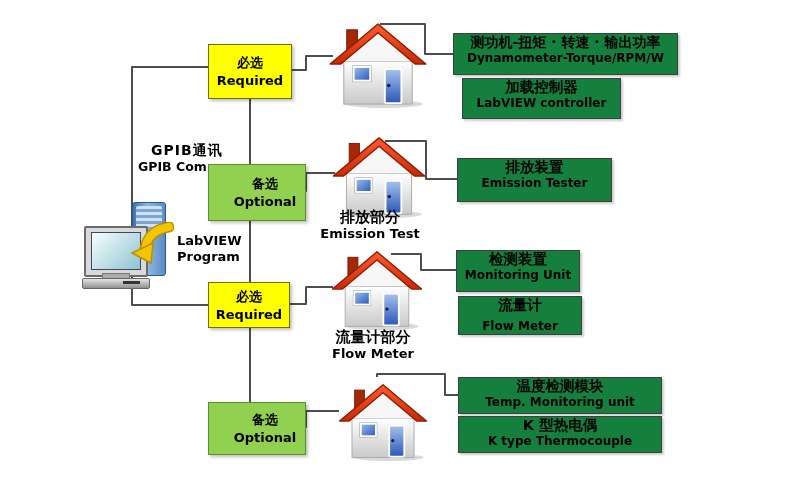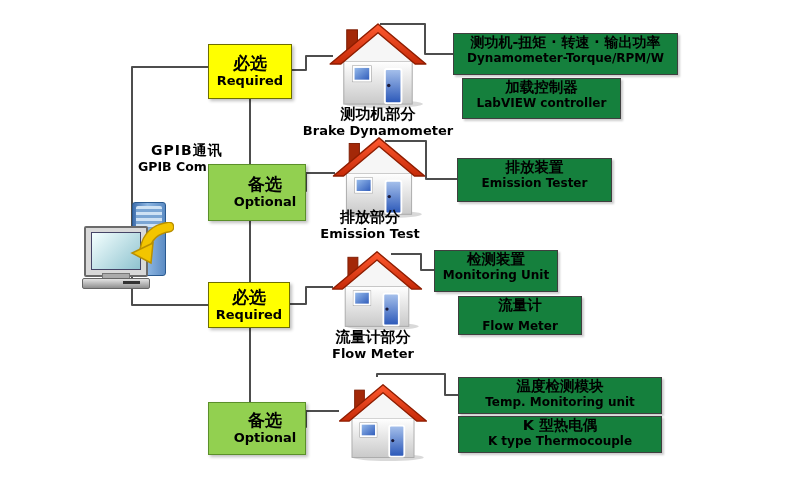--- a/index.html
+++ b/index.html
@@ -5,21 +5,21 @@
   html,body{margin:0;padding:0;background:#fff;}
   #canvas{
     position:relative;width:800px;height:500px;background:#ffffff;overflow:hidden;
     font-family:"DejaVu Sans","Liberation Sans",sans-serif;font-weight:bold;color:#000;
   }
   svg.wires{position:absolute;left:0;top:0;z-index:1;}
   .selector-box{
     position:absolute;z-index:2;display:flex;flex-direction:column;align-items:center;justify-content:center;
     gap:3px;border:1.5px solid #5c5c00;box-shadow:2px 2px 3px rgba(0,0,0,.25);
   }
-  .selector-box .zh{font-size:17px;line-height:16px;}
+  .selector-box .zh{font-size:13px;line-height:16px;}
   .selector-box .en{font-size:13px;line-height:14px;}
   .sel-req{background:#ffff00;border-color:#6e6e00;}
   .sel-opt{background:#92d050;border-color:#5b8f2a;padding-left:16px;}
   .device-box{
     position:absolute;z-index:2;display:flex;flex-direction:column;align-items:center;justify-content:flex-start;
     gap:2px;background:#15803d;border:1.5px solid #3f3f3f;box-shadow:2px 2px 2px rgba(0,0,0,.2);
   }
   .device-box .zh{font-size:14.5px;line-height:16px;white-space:nowrap;}
   .device-box .en{font-size:12px;line-height:13px;white-space:nowrap;}
   .station-label{position:absolute;z-index:2;text-align:center;}
@@ -112,20 +112,24 @@
   <svg class="arrow-svg" width="46" height="46">
     <path d="M41,5 C27,7 19,15 17,27" fill="none" stroke="#b98f00" stroke-width="11" stroke-linecap="round"></path>
     <path d="M41,5 C27,7 19,15 17,27" fill="none" stroke="#f3c500" stroke-width="8" stroke-linecap="round"></path>
     <polygon points="25,21 4,31 23,41" fill="#f3c500" stroke="#b98f00" stroke-width="1.5"></polygon>
   </svg>
 
   <div class="side-label" style="left:138px;top:142px;">
     <div class="zh">GPIB通讯</div>
     <div class="en">GPIB Com.</div>
   </div>
+  <div class="ctrl-label" style="left:177px;top:233px;">
+    <div>LabVIEW</div>
+    <div>Program</div>
+  </div>
 
   <div class="selector-box sel-req" style="left:208px;top:44px;width:82px;height:53px;">
     <div class="zh">必选</div>
     <div class="en">Required</div>
   </div>
   <div class="selector-box sel-opt" style="left:208px;top:164px;width:80px;height:55px;">
     <div class="zh">备选</div>
     <div class="en">Optional</div>
   </div>
   <div class="selector-box sel-req" style="left:208px;top:282px;width:80px;height:44px;">
@@ -143,24 +147,20 @@
   <svg class="house" style="left:331px;top:136px;" width="96" height="82" viewBox="0 0 100 88">
       <use href="#house"></use>
     </svg>
   <svg class="house" style="left:329px;top:250px;" width="96" height="80" viewBox="0 0 100 88">
       <use href="#house"></use>
     </svg>
   <svg class="house" style="left:335px;top:383px;" width="96" height="78" viewBox="0 0 100 88">
       <use href="#house"></use>
     </svg>
 
-  <div class="station-label" style="left:292px;top:106px;width:172px;">
-    <div class="zh">测功机部分</div>
-    <div class="en">Brake Dynamometer</div>
-  </div>
   <div class="station-label" style="left:284px;top:209px;width:172px;">
     <div class="zh">排放部分</div>
     <div class="en">Emission Test</div>
   </div>
   <div class="station-label" style="left:287px;top:329px;width:172px;">
     <div class="zh">流量计部分</div>
     <div class="en">Flow Meter</div>
   </div>
 
   <div class="device-box" style="left:453px;top:33px;width:223px;height:40px;">
@@ -168,21 +168,21 @@
     <div class="en">Dynamometer-Torque/RPM/W</div>
   </div>
   <div class="device-box" style="left:462px;top:78px;width:157px;height:39px;">
     <div class="zh">加载控制器</div>
     <div class="en">LabVIEW controller</div>
   </div>
   <div class="device-box" style="left:457px;top:158px;width:153px;height:42px;">
     <div class="zh">排放装置</div>
     <div class="en">Emission Tester</div>
   </div>
-  <div class="device-box" style="left:434px;top:250px;width:122px;height:40px;">
+  <div class="device-box" style="left:456px;top:250px;width:122px;height:40px;">
     <div class="zh">检测装置</div>
     <div class="en">Monitoring Unit</div>
   </div>
   <div class="device-box" style="left:458px;top:296px;width:122px;height:37px;gap:7px;">
     <div class="zh">流量计</div>
     <div class="en">Flow Meter</div>
   </div>
   <div class="device-box" style="left:458px;top:377px;width:202px;height:35px;">
     <div class="zh">温度检测模块</div>
     <div class="en">Temp. Monitoring unit</div>

